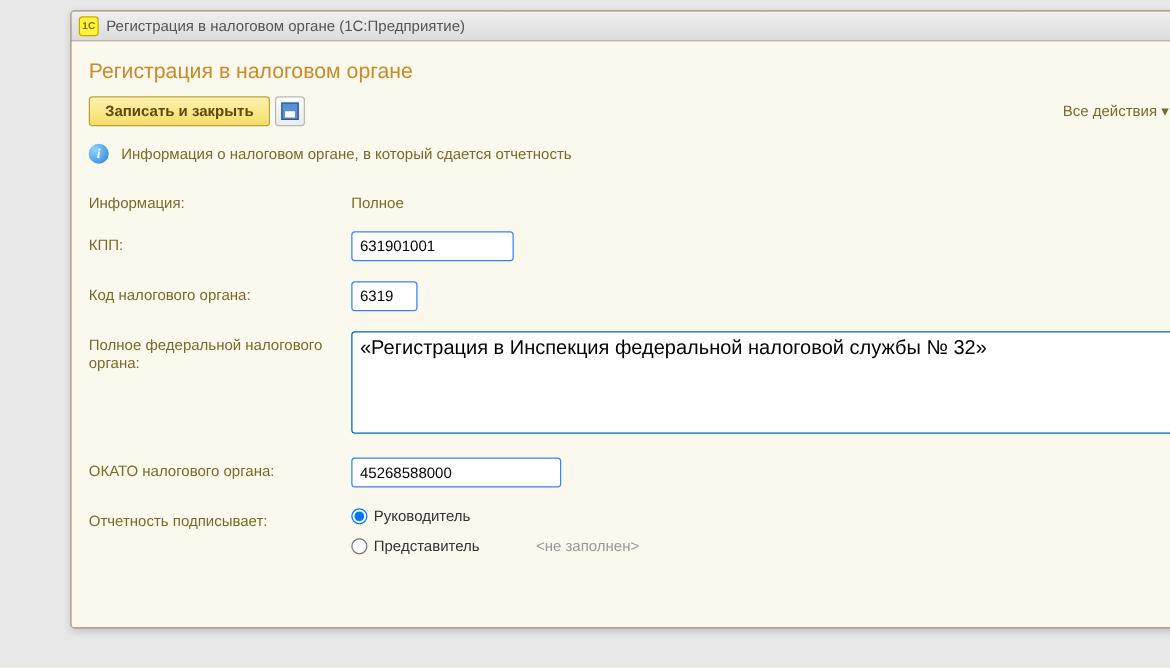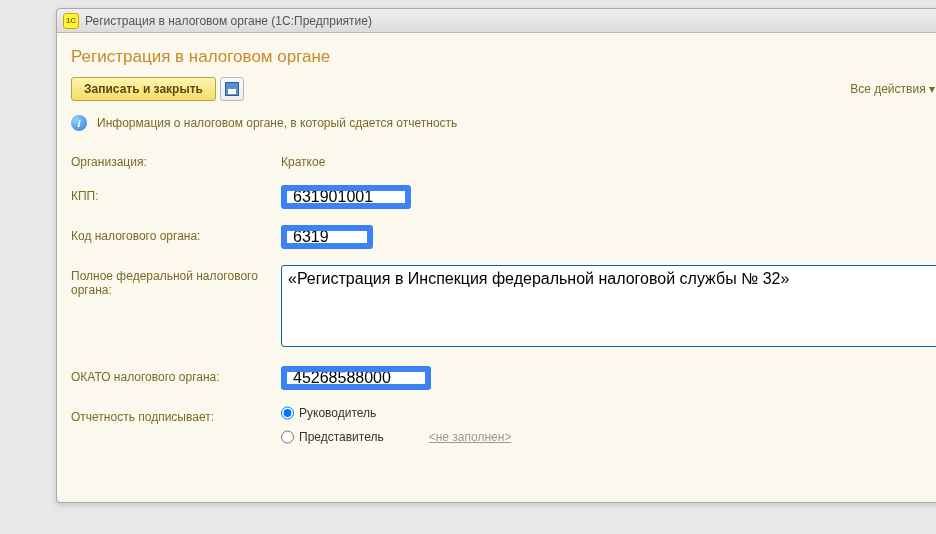--- a/index.html
+++ b/index.html
@@ -112,46 +112,46 @@
   }
   .form-label {
     width: 210px;
     color: #7a6a2a;
     padding-top: 4px;
   }
   .form-value { flex: 1; }
   .static-value { color: #7a6a2a; padding-top: 4px; display: inline-block; }
   input[type=text] {
     height: 24px;
-    border: 6px solid #3b82f6;
+    border: 1px solid #3b82f6;
     border-radius: 3px;
     padding: 0 6px;
-    font-size: 16px;
+    font-size: 12px;
     background: #fff;
   }
   textarea {
     border: 1px solid #0369a1;
     border-radius: 3px;
     padding: 4px 6px;
     font-size: 16px;
     font-family: Arial, sans-serif;
     background: #fff;
     resize: none;
     width: 100%;
   }
   .w-130 { width: 130px; }
-  .w-70  { width: 92px; }
-  .w-150 { width: 150px; }
+  .w-70  { width: 53px; }
+  .w-150 { width: 168px; }
   .w-full { width: 100%; }
   .radio-row {
     display: flex; gap: 5px;
     margin-bottom: 10px; color: #333;
   }
   .radio-row input { margin: 0; }
-  .placeholder-grey { color: #999; margin-left: 40px; text-decoration: underline; }
+  .placeholder-grey { color: #999; margin-left: 40px; }
   .disk-icon {
     width:14px; height:14px; position:relative;
     background:#5a8fd6; border:1px solid #2a5a9a;
   }
   .disk-icon::after{
     content:""; position:absolute; left:2px; right:2px; bottom:1px; height:5px;
     background:#fff;
   }
 </style>
 </head>
@@ -178,23 +178,23 @@
       <span class="all-actions">Все действия ▾</span>
       <span class="help-circle">?</span>
     </div>
 
     <div class="info-row">
       <span class="info-icon">i</span>
       <span class="info-text">Информация о налоговом органе, в который сдается отчетность</span>
     </div>
 
     <div class="form-row">
-      <div class="form-label">Организация:</div>
-      <div class="form-value">
-        <span class="static-value">Краткое</span>
+      <div class="form-label">Информация:</div>
+      <div class="form-value">
+        <span class="static-value">Полное</span>
       </div>
     </div>
 
     <div class="form-row">
       <div class="form-label">КПП:</div>
       <div class="form-value">
         <input type="text" class="w-130" value="631901001" style="">
       </div>
     </div>
 

